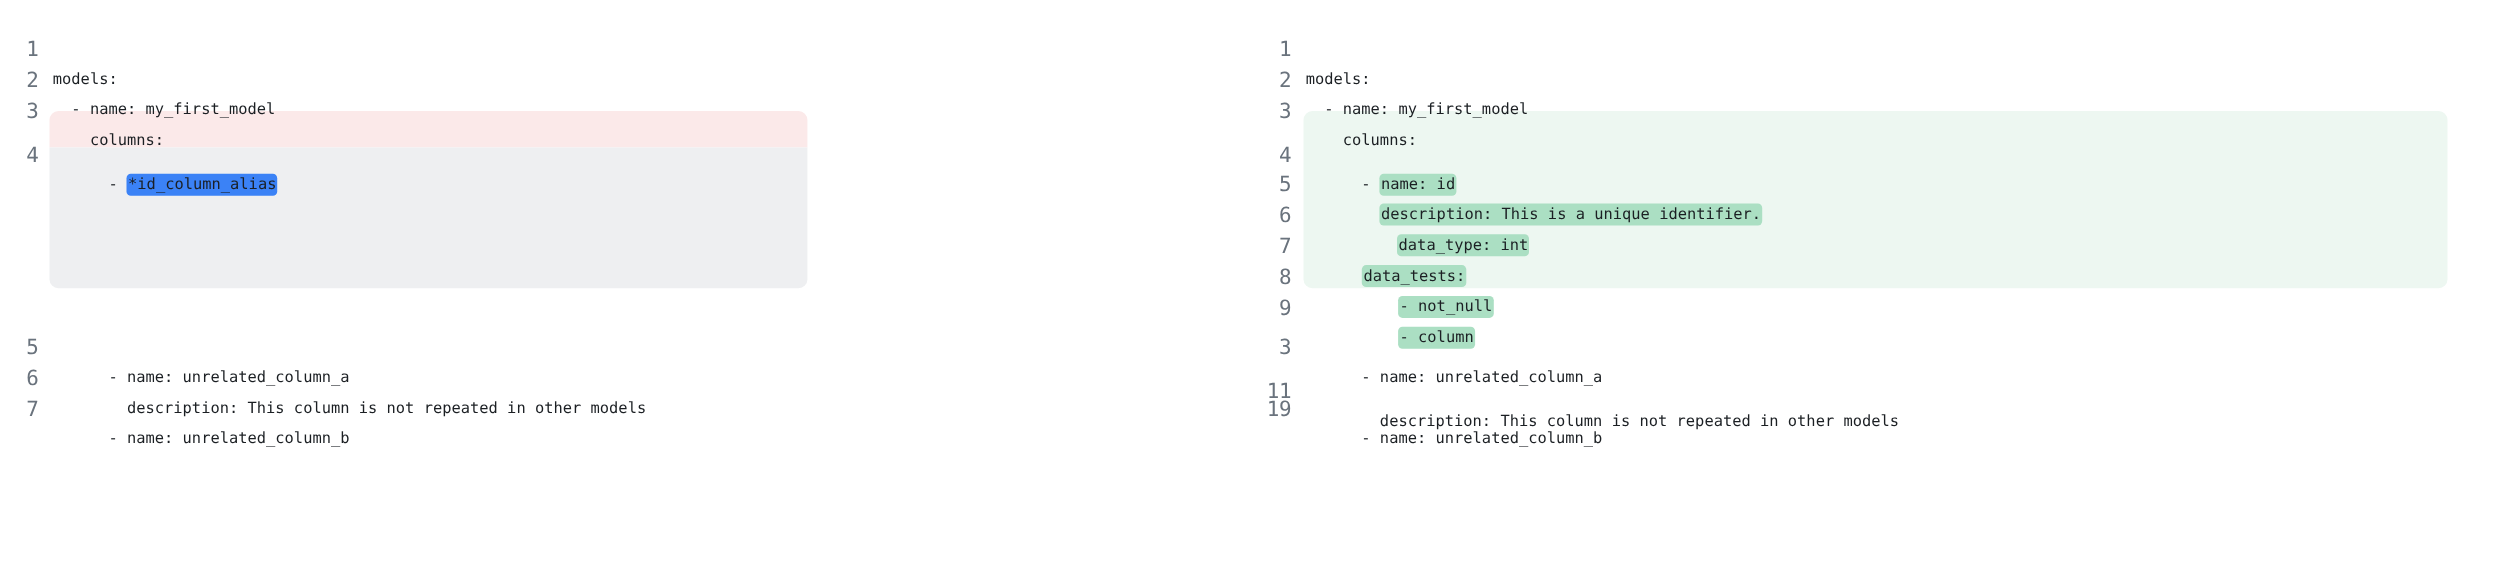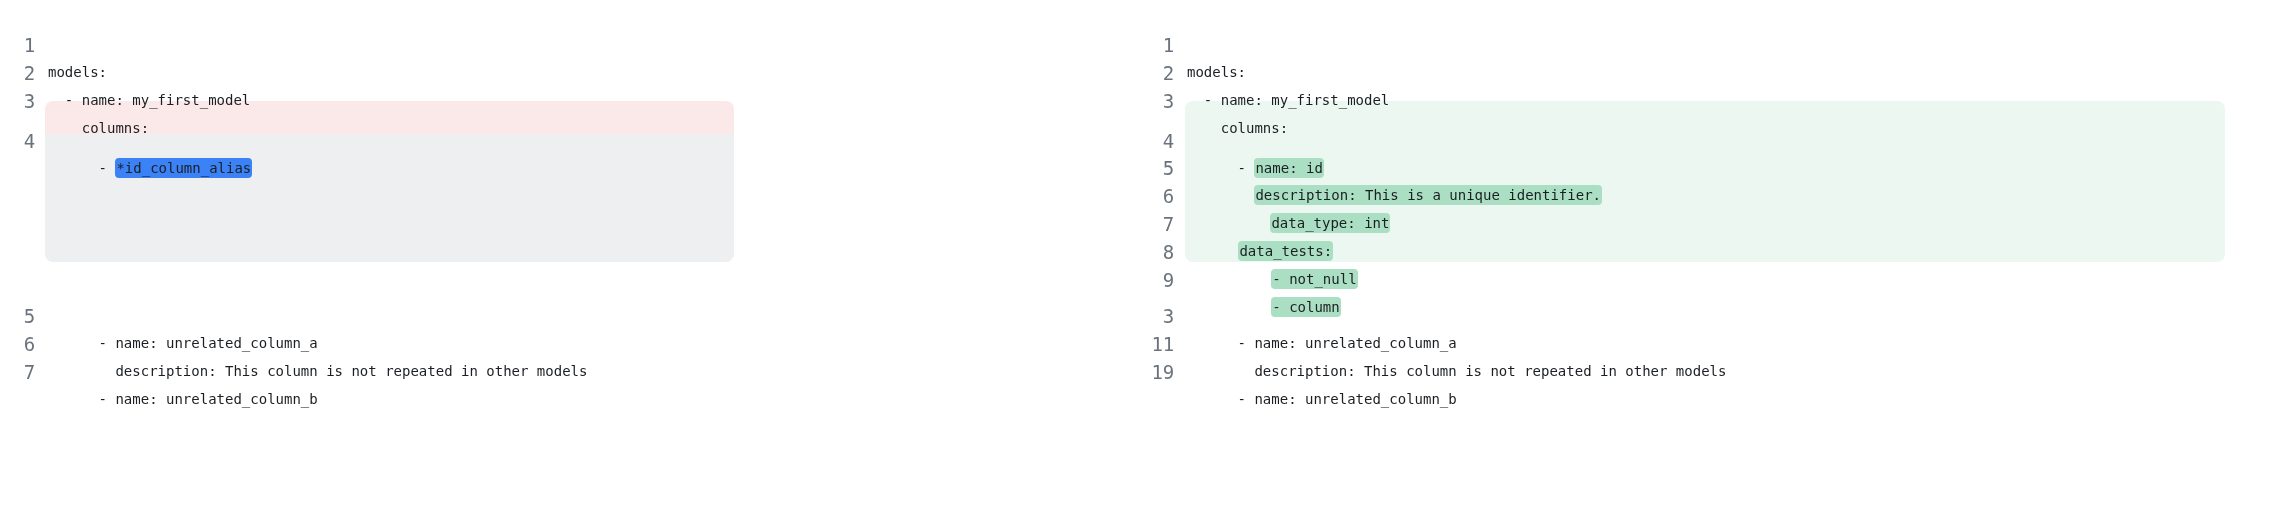--- a/index.html
+++ b/index.html
@@ -176,21 +176,21 @@
     <div class="line" style="top:240px;">
       <span class="ln" style="left:-5px;">9</span>
       <span class="code" style="left:48px;"><span>          </span><span class="tok tok-add">- column</span></span>
     </div>
 
     <div class="line" style="top:276px;">
       <span class="ln" style="left:-5px;">3</span>
       <span class="code" style="left:48px;">      - name: unrelated_column_a</span>
     </div>
 
-    <div class="line" style="top:304px;">
+    <div class="line" style="top:316px;">
       <span class="ln" style="left:-5px;">11</span>
       <span class="code" style="left:48px;">        description: This column is not repeated in other models</span>
     </div>
 
     <div class="line" style="top:332px;">
       <span class="ln" style="left:-5px;">19</span>
       <span class="code" style="left:48px;">      - name: unrelated_column_b</span>
     </div>
   </div>
 

